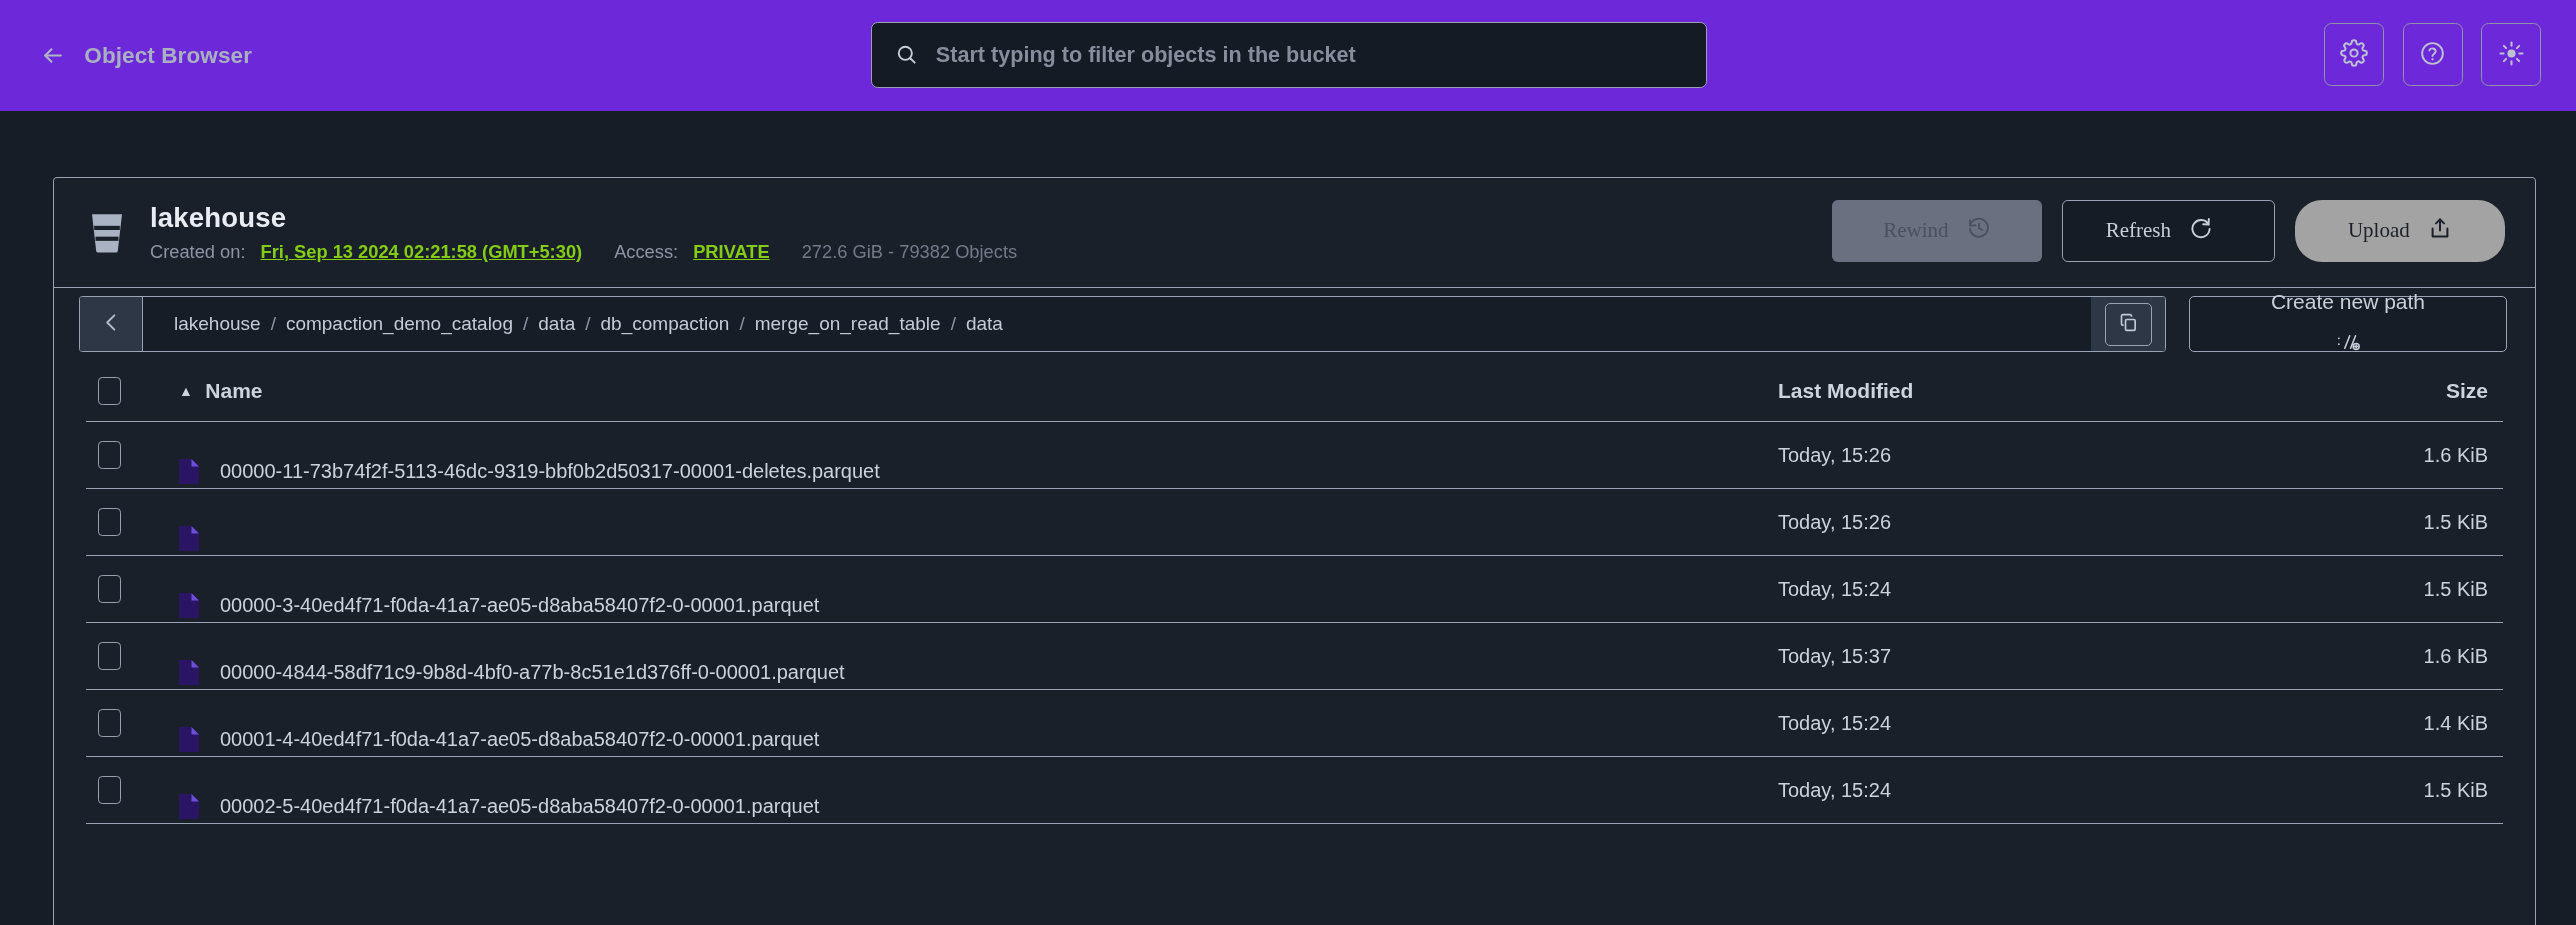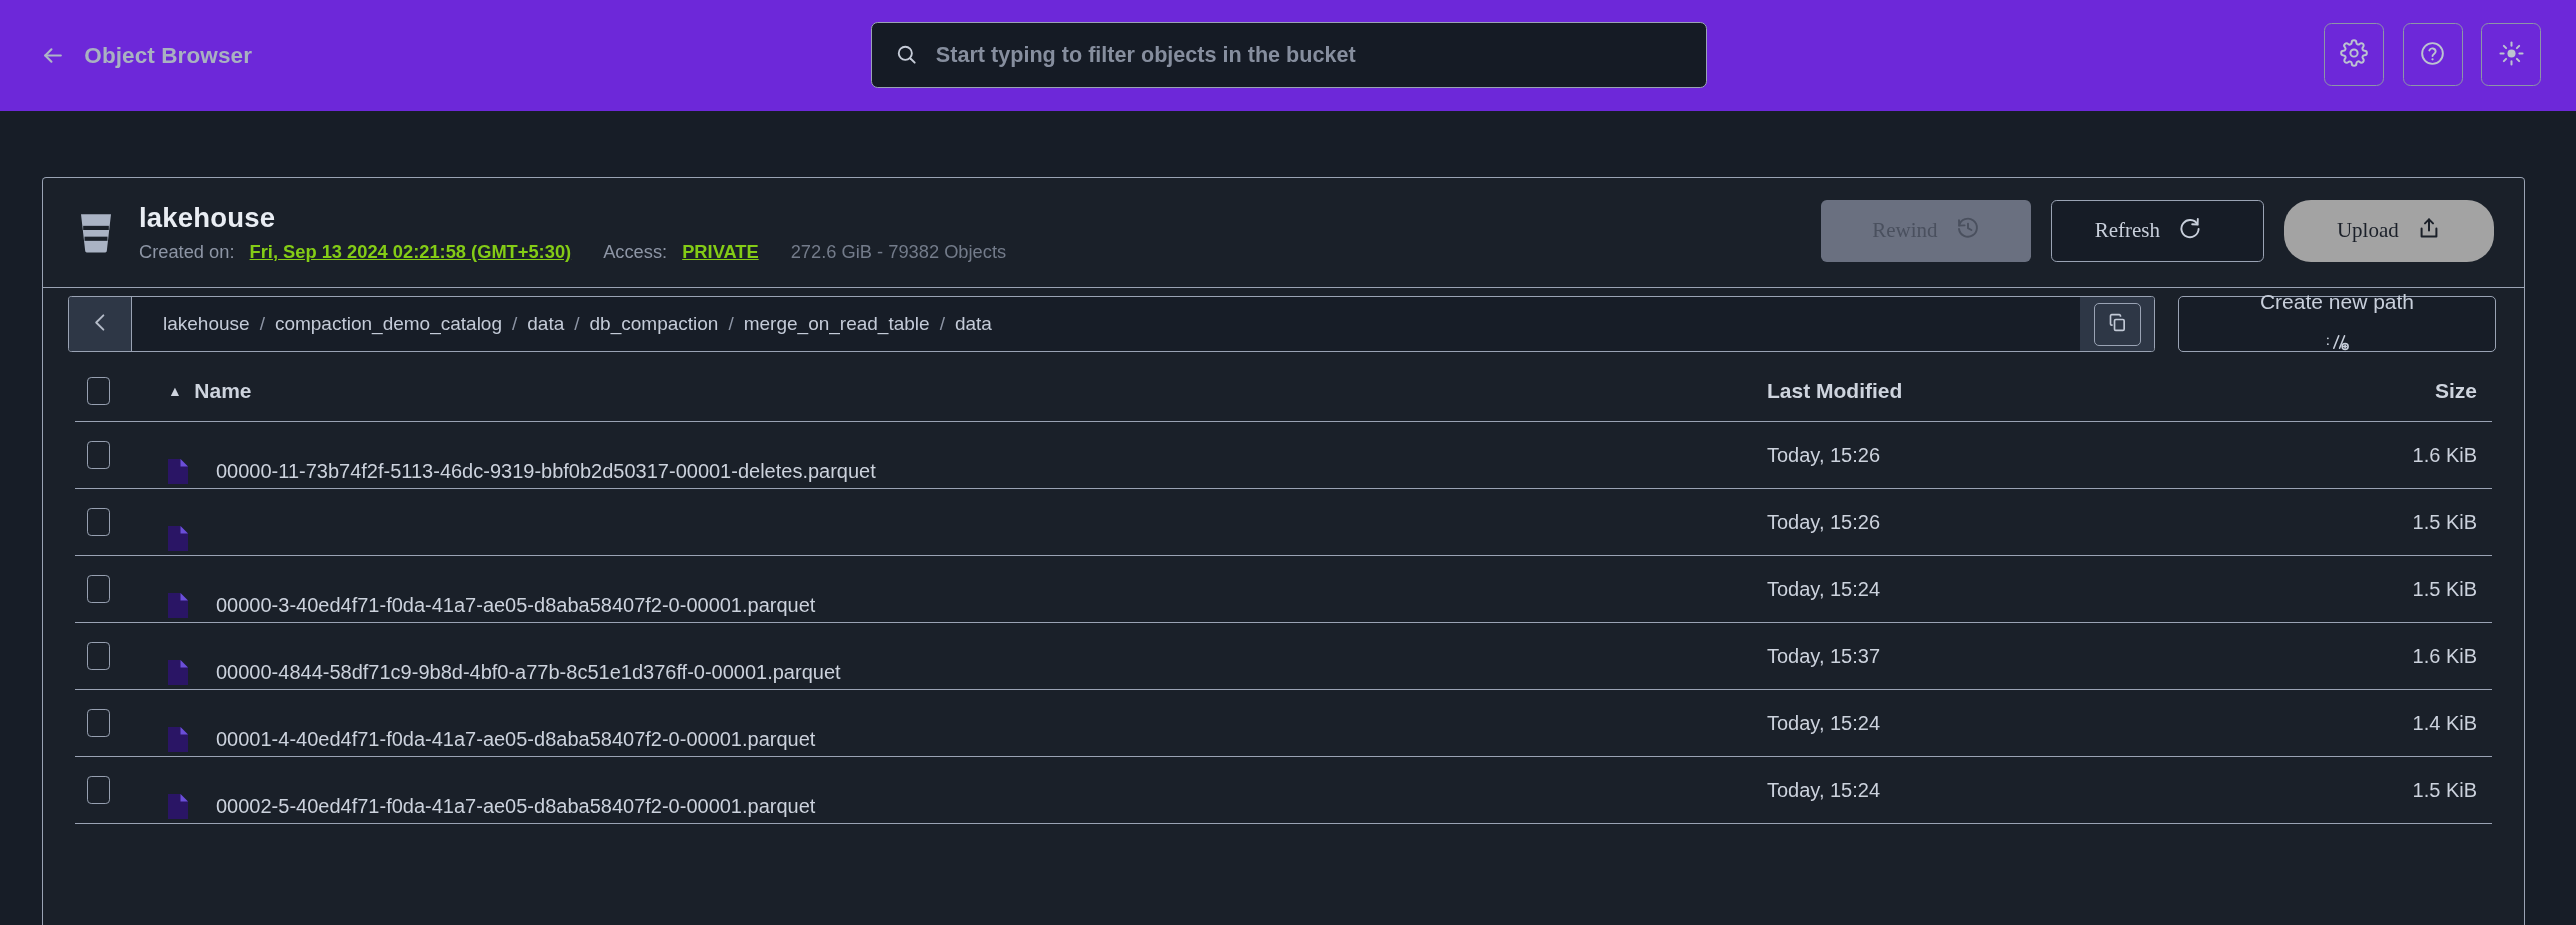--- a/index.html
+++ b/index.html
@@ -87,21 +87,21 @@
     display: flex;
     align-items: center;
     justify-content: center;
     color: #bcc3d0;
     cursor: pointer;
   }
 
   
   .panel {
     position: absolute;
-    left: 42px;
+    left: 53px;
     top: 177px;
     width: 2483px;
     height: 748px;
     background: #1a2029;
     border: 1.7px solid #9aa3b4;
     border-bottom: none;
     border-radius: 4.2px 4.2px 0 0;
   }
 
   
@@ -288,21 +288,21 @@
     line-height: 1;
   }
   .name-with-sort { display: flex; align-items: center; gap: 10.8px; padding-left: 30px; }
 
   .file-icon { width: 20px; height: 25px; flex: 0 0 auto; }
   .cell-text {
     font-size: 20px;
     color: #ccd2dd;
     white-space: nowrap;
   }
-  .row-name { display: flex; align-items: center; gap: 28px; padding-left: 30px; margin-top: 33px; }
+  .row-name { display: flex; align-items: center; gap: 21px; padding-left: 30px; margin-top: 33px; }
 </style>
 </head>
 <body>
 
 <div class="topbar">
 
   <div class="back-area">
     <span class="back-arrow">
       <svg width="25" height="25" viewBox="0 0 24 24" fill="none" stroke="currentColor" stroke-width="2" stroke-linecap="round" stroke-linejoin="round">
         <line x1="20" y1="12" x2="5" y2="12"></line>

